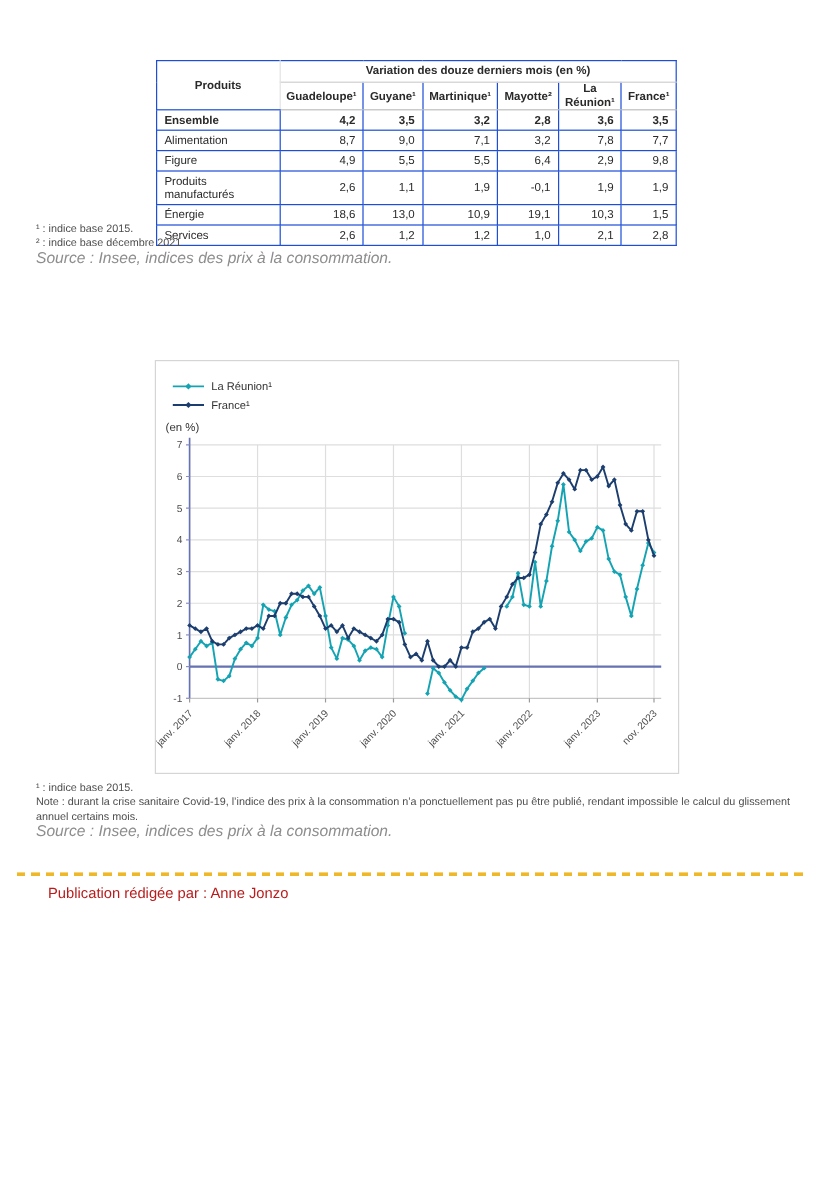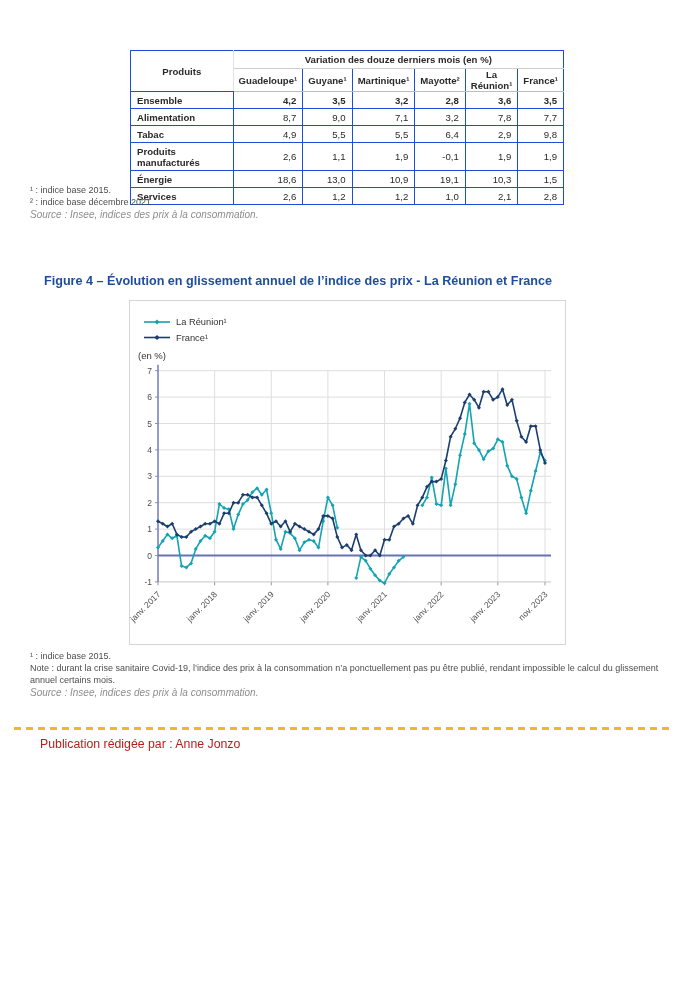--- a/index.html
+++ b/index.html
@@ -13,29 +13,29 @@
 
   
   .table-wrap{position:absolute;left:130px;top:50px;width:434px;}
   table{border-collapse:collapse;width:100%;font-size:9.6px;color:#2a2a2a;
         border:1px solid #d9d9d9;background:#fff;}
   th,td{border:1px solid #1d4ed8;padding:2px 5px;vertical-align:middle;}
   thead th{font-weight:bold;text-align:center;}
   thead tr.colnames th{border-bottom:1px solid #bdbdbd;padding:0 5px;}
   th.corner{width:100px;border-right:1px solid #e3e3e3;}
   th.group{border-bottom:1px solid #cfcfcf;padding:3px 5px;}
-  tbody th{font-weight:bold;text-align:left;padding:2.5px 6px;}
+  tbody th{font-weight:normal;text-align:left;padding:2.5px 6px;}
   tbody td{text-align:right;padding:2.5px 6px;}
   tbody tr.bold th,tbody tr.bold td{font-weight:bold;}
 
   
   .notes{position:absolute;left:30px;font-size:9px;color:#4d4d4d;line-height:12px;width:636px;}
   #fig3-notes{top:184px;}
   #fig4-notes{top:650px;}
-  .source{font-style:italic;color:#8d8d8d;font-size:10px;margin-top:1px;}
+  .source{font-style:italic;color:#8d8d8d;font-size:13px;margin-top:1px;}
 
   
   .chart-box{position:absolute;left:129px;top:300px;width:437px;height:345px;
              border:1px solid #d5d5d5;background:#fff;box-sizing:border-box;}
   .chart-box svg{display:block;}
 
   
   .dashed-sep{position:absolute;left:14px;top:727px;width:660px;height:2.6px;
               background:repeating-linear-gradient(90deg,#eeb829 0 7px,transparent 7px 12px);}
   .footer-author{position:absolute;left:40px;top:737px;font-size:12.3px;color:#b91c1c;}
@@ -75,21 +75,21 @@
           <tr>
             <th>Alimentation</th>
             <td>8,7</td>
             <td>9,0</td>
             <td>7,1</td>
             <td>3,2</td>
             <td>7,8</td>
             <td>7,7</td>
           </tr>
           <tr>
-            <th>Tabac</th>
+            <th>Figure</th>
             <td>4,9</td>
             <td>5,5</td>
             <td>5,5</td>
             <td>6,4</td>
             <td>2,9</td>
             <td>9,8</td>
           </tr>
           <tr>
             <th>Produits manufacturés</th>
             <td>2,6</td>
@@ -120,21 +120,20 @@
         </tbody>
       </table>
   </div>
 
   <div class="notes" id="fig3-notes">
     <div>¹ : indice base 2015.</div>
     <div>² : indice base décembre 2021</div>
     <div class="source">Source : Insee, indices des prix à la consommation.</div>
   </div>
 
-  <h2 class="fig-title" id="fig4-title">Figure 4 – Évolution en glissement annuel de l’indice des prix - La Réunion et France</h2>
 
   <div class="chart-box">
     <svg id="chart-svg" width="435" height="343" viewBox="0 0 435 343">
         <g>
           <line x1="28" y1="280.9" x2="421" y2="280.9" stroke="#c6c6c6" stroke-width="1"></line>
           <line x1="28" y1="254.5" x2="421" y2="254.5" stroke="#dedede" stroke-width="1"></line>
           <line x1="28" y1="228.1" x2="421" y2="228.1" stroke="#dedede" stroke-width="1"></line>
           <line x1="28" y1="201.7" x2="421" y2="201.7" stroke="#dedede" stroke-width="1"></line>
           <line x1="28" y1="175.3" x2="421" y2="175.3" stroke="#dedede" stroke-width="1"></line>
           <line x1="28" y1="148.9" x2="421" y2="148.9" stroke="#dedede" stroke-width="1"></line>

